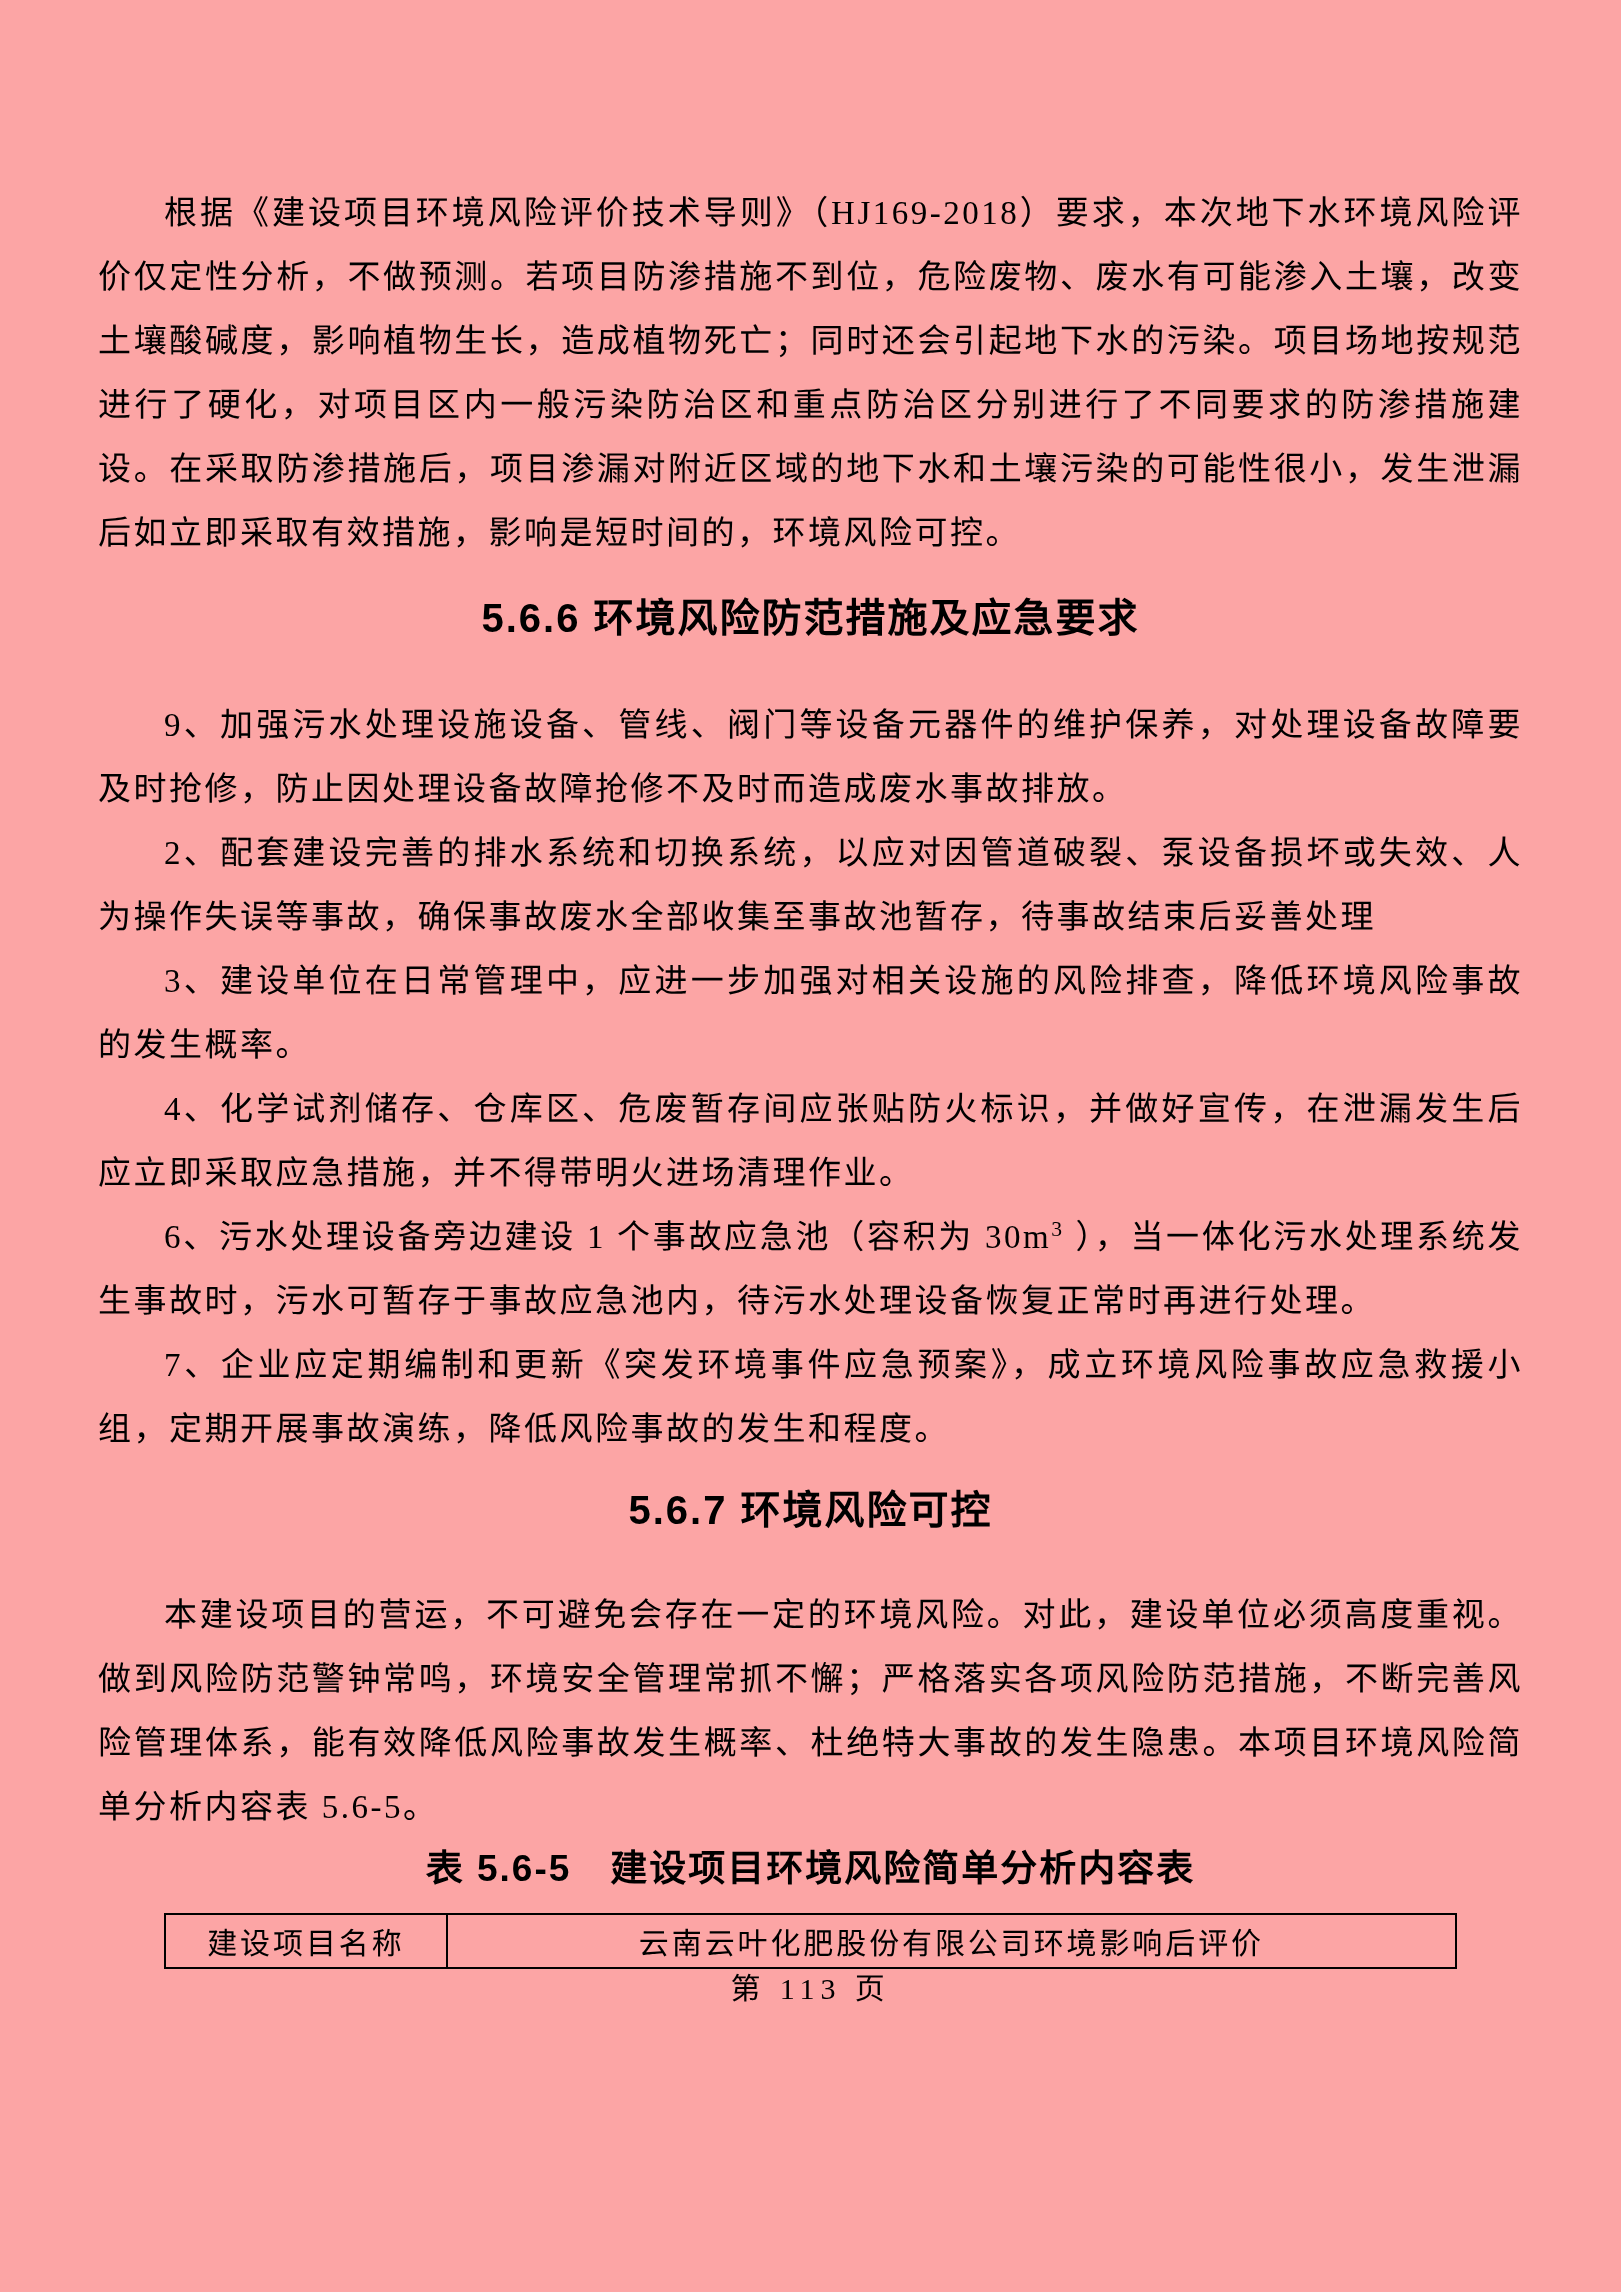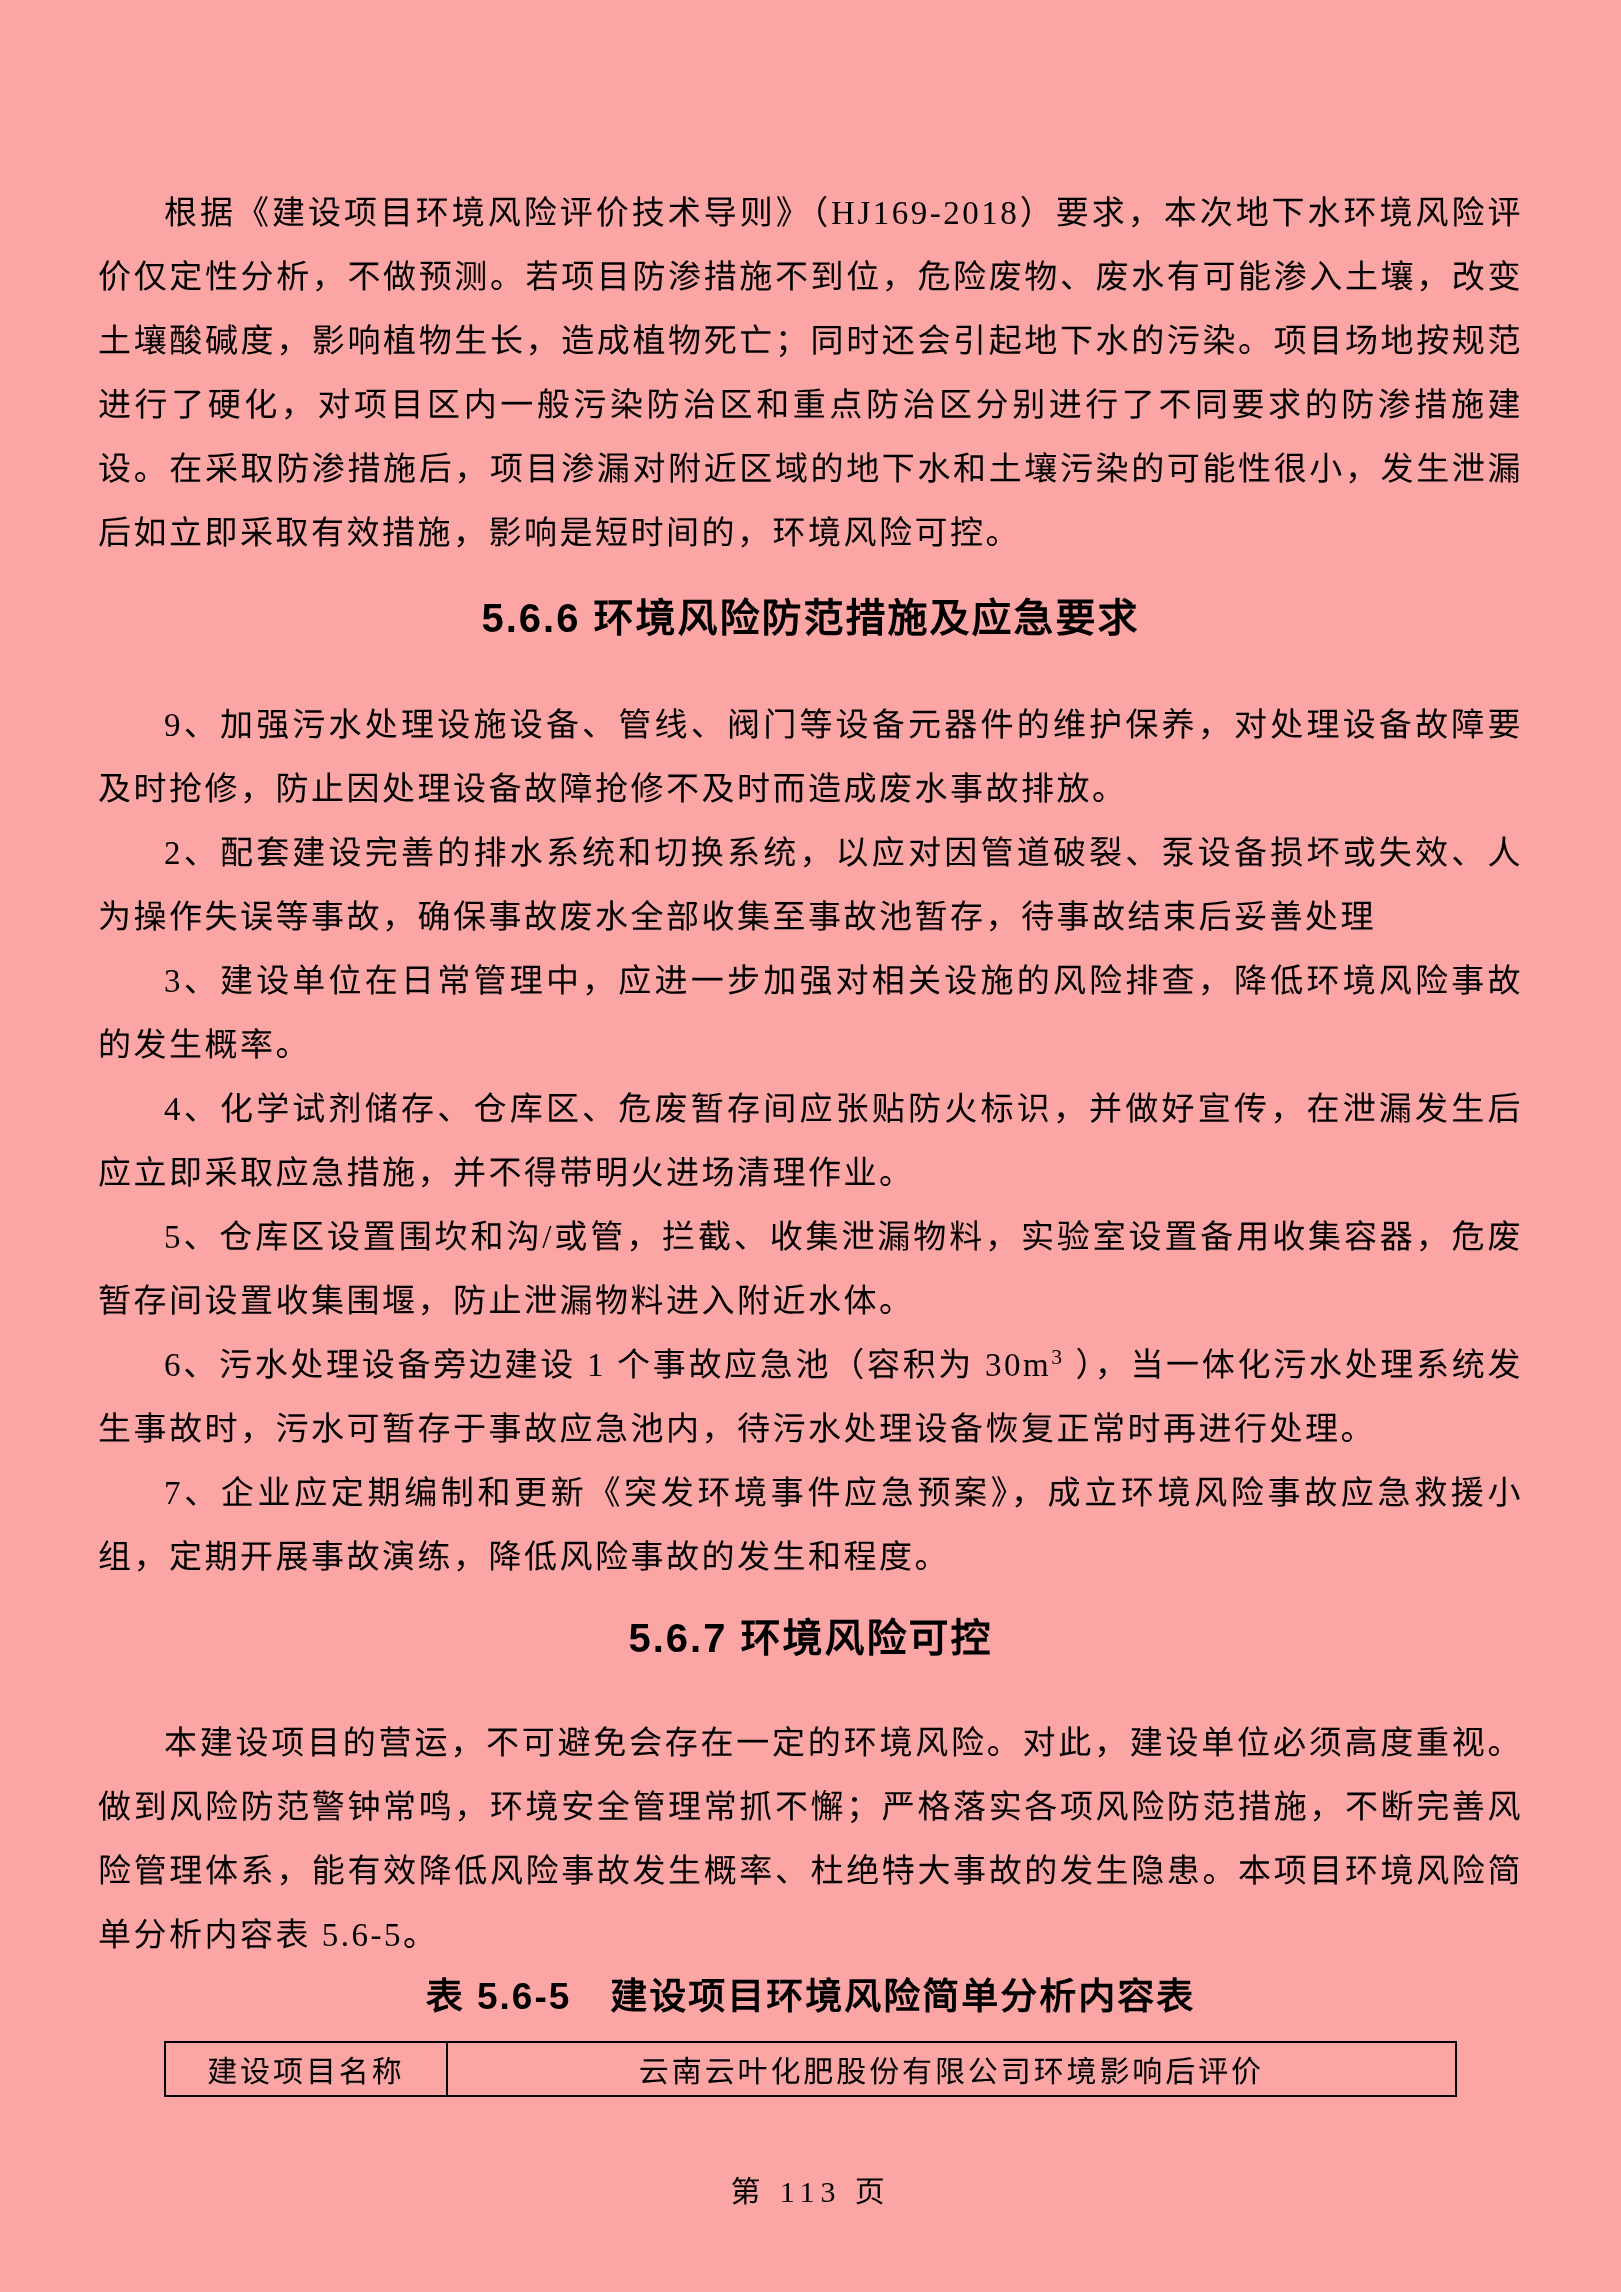--- a/index.html
+++ b/index.html
@@ -53,21 +53,20 @@
     border: 2px solid #000000;
     height: 52px;
     font-size: 30px;
     letter-spacing: 2.9px;
     text-align: center;
     vertical-align: middle;
     padding: 0 5.9px;
   }
   .risk-table td.label-cell { width: 268px; }
   .page-footer {
-    margin-top: 75px;
     text-align: center;
     font-size: 30px;
     line-height: 39px;
     letter-spacing: 5.9px;
   }
 </style>
 </head>
 <body>
 
 <div class="page">
@@ -77,21 +76,20 @@
   <h2 class="section-heading">5.6.6 环境风险防范措施及应急要求</h2>
 
   <p class="body-text indent measure">9、加强污水处理设施设备、管线、阀门等设备元器件的维护保养，对处理设备故障要及时抢修，防止因处理设备故障抢修不及时而造成废水事故排放。</p>
 
   <p class="body-text indent measure">2、配套建设完善的排水系统和切换系统，以应对因管道破裂、泵设备损坏或失效、人为操作失误等事故，确保事故废水全部收集至事故池暂存，待事故结束后妥善处理</p>
 
   <p class="body-text indent measure">3、建设单位在日常管理中，应进一步加强对相关设施的风险排查，降低环境风险事故的发生概率。</p>
 
   <p class="body-text indent measure">4、化学试剂储存、仓库区、危废暂存间应张贴防火标识，并做好宣传，在泄漏发生后应立即采取应急措施，并不得带明火进场清理作业。</p>
 
-  <p class="body-text indent measure">5、仓库区设置围坎和沟/或管，拦截、收集泄漏物料，实验室设置备用收集容器，危废暂存间设置收集围堰，防止泄漏物料进入附近水体。</p>
 
   <p class="body-text indent measure"><span>6、污水处理设备旁边建设 1 个事故应急池（容积为 30m</span><sup>3</sup><span> ），当一体化污水处理系统发生事故时，污水可暂存于事故应急池内，待污水处理设备恢复正常时再进行处理。</span></p>
 
   <p class="body-text indent measure">7、企业应定期编制和更新《突发环境事件应急预案》，成立环境风险事故应急救援小组，定期开展事故演练，降低风险事故的发生和程度。</p>
 
   <h2 class="section-heading second">5.6.7 环境风险可控</h2>
 
   <p class="body-text indent">本建设项目的营运，不可避免会存在一定的环境风险。对此，建设单位必须高度重视。做到风险防范警钟常鸣，环境安全管理常抓不懈；严格落实各项风险防范措施，不断完善风险管理体系，能有效降低风险事故发生概率、杜绝特大事故的发生隐患。本项目环境风险简单分析内容表 5.6-5。</p>
 
   <p class="table-caption">表 5.6-5　建设项目环境风险简单分析内容表</p>

